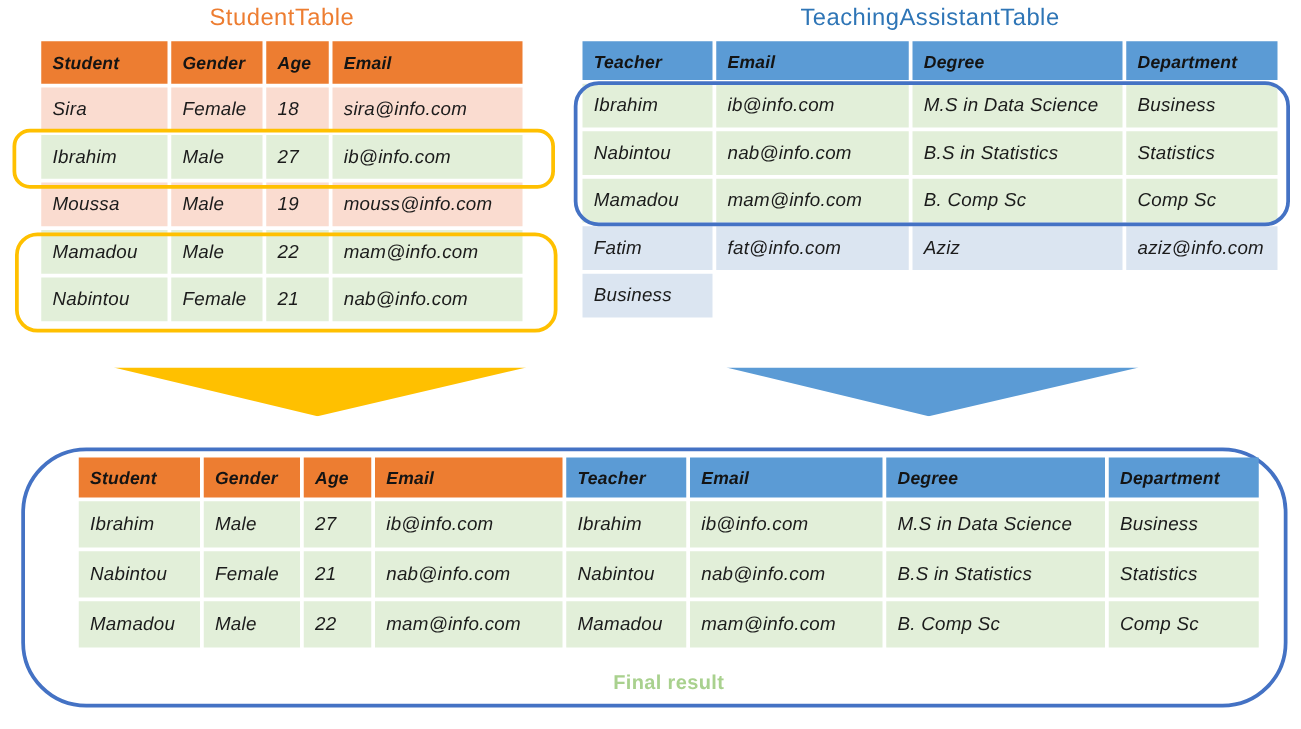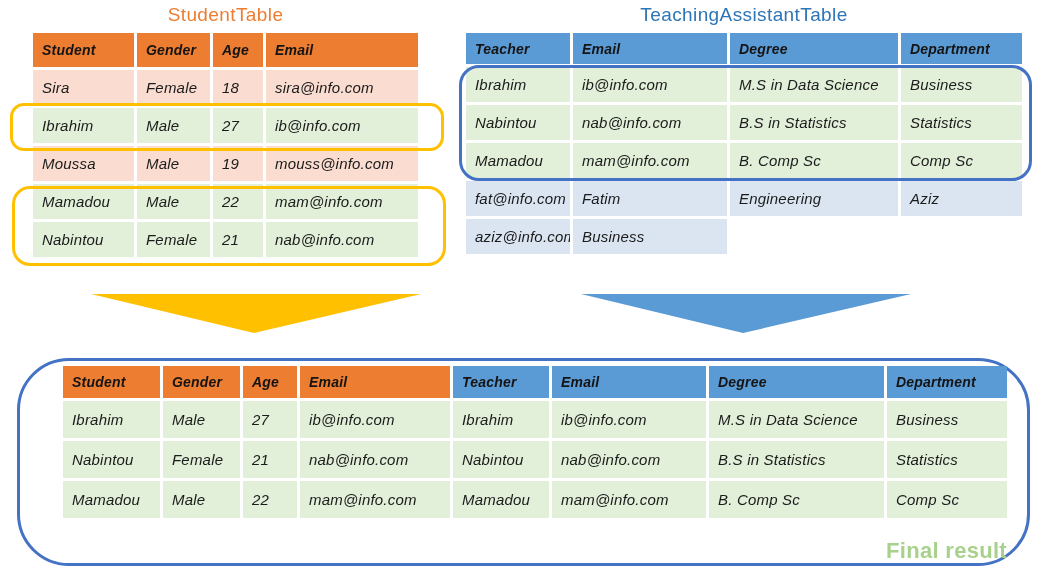--- a/index.html
+++ b/index.html
@@ -78,22 +78,22 @@
   .hl-blue-ta  { left: 459px; top: 65px; width: 573px; height: 116px; border-radius: 20px; }
   .result-outline { left: 17px; top: 358px; width: 1013px; height: 208px; border-radius: 52px; }
 
   .arrow { position: absolute; }
   .arrow-left { left: 91px; top: 294px; }
   .arrow-right { left: 581px; top: 294px; }
 
   .final-label {
     position: absolute;
     left: 63px; top: 538px; width: 944px;
-    text-align: right;
-    font-size: 22px;
+    text-align: center;
+    font-size: 16px;
     font-weight: bold;
     letter-spacing: 0.3px;
     color: var(--result_green);
   }
 </style>
 </head>
 <body>
 
 <div class="canvas">
 
@@ -138,23 +138,22 @@
       <div class="cell body tone-green">M.S in Data Science</div>
       <div class="cell body tone-green">Business</div>
       <div class="cell body tone-green">Nabintou</div>
       <div class="cell body tone-green">nab@info.com</div>
       <div class="cell body tone-green">B.S in Statistics</div>
       <div class="cell body tone-green">Statistics</div>
       <div class="cell body tone-green">Mamadou</div>
       <div class="cell body tone-green">mam@info.com</div>
       <div class="cell body tone-green">B. Comp Sc</div>
       <div class="cell body tone-green">Comp Sc</div>
+      <div class="cell body tone-lightblue">Fatim</div>
       <div class="cell body tone-lightblue">fat@info.com</div>
-      <div class="cell body tone-lightblue">Fatim</div>
-      <div class="cell body tone-lightblue">Engineering</div>
       <div class="cell body tone-lightblue">Aziz</div>
       <div class="cell body tone-lightblue">aziz@info.com</div>
       <div class="cell body tone-lightblue">Business</div>
     </div>
 
   <div class="outline outline-gold hl-yellow-1"></div>
 
   <div class="outline outline-gold hl-yellow-2"></div>
 
   <div class="outline outline-blue hl-blue-ta"></div>

